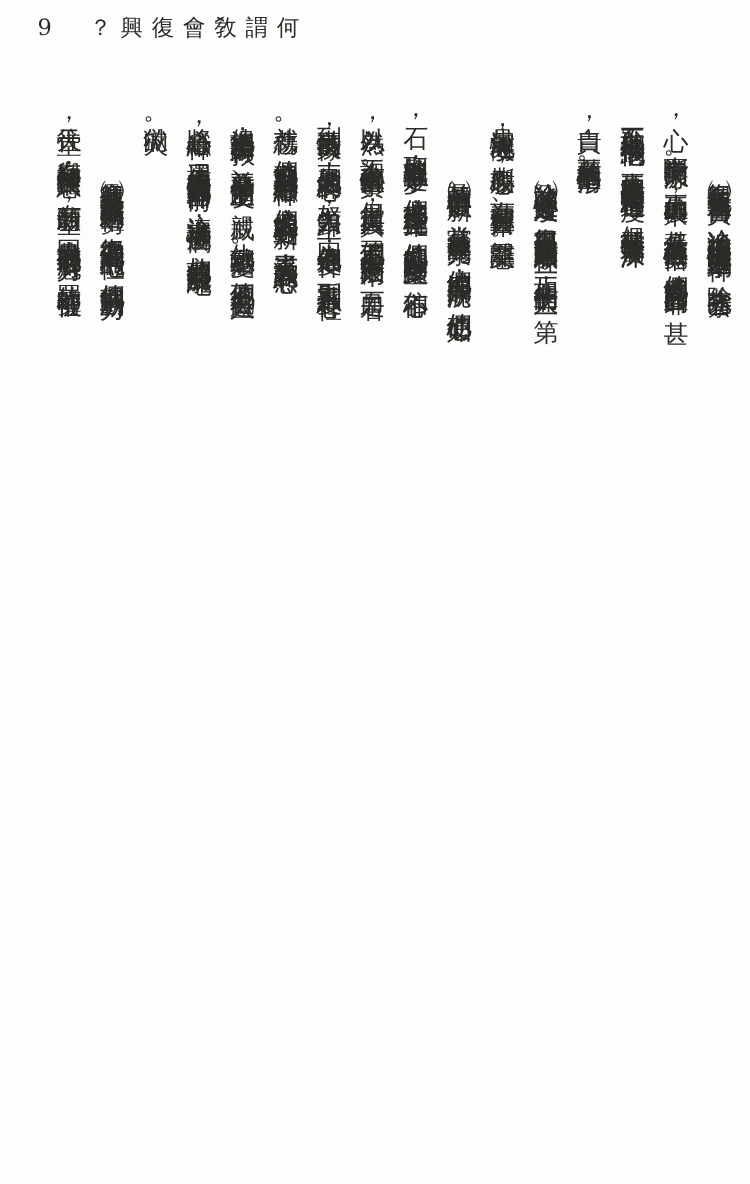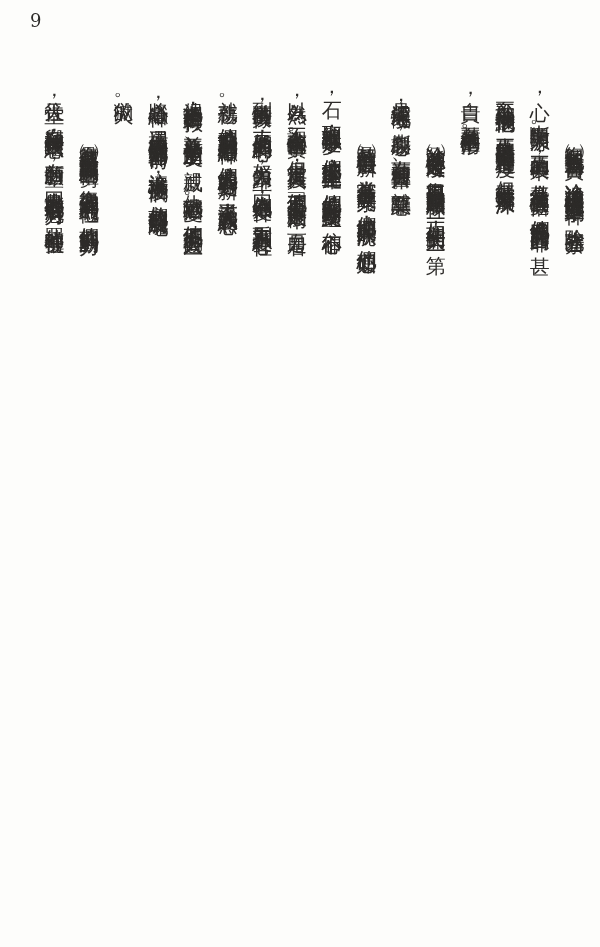--- a/index.html
+++ b/index.html
@@ -49,20 +49,21 @@
     padding-top: 43px;
   }
 </style>
 </head>
 <body>
 
 <div class="page">
 
   <div class="header">
     <span class="pagenum">9</span>
+    <span class="htitle">？興復會敎謂何</span>
   </div>
 
   <div class="body-text">
     <div class="col indent">㈠復興常包括敎會為罪自責。冷淡退後的信徒不能醒悟而立刻事奉神，除非先省察己</div>
     <div class="col">心，中斷罪的泉源。真正的復興中，基督徒常有這樣的覺悟，他們受光照看見自己的罪，甚</div>
     <div class="col">至不敢期待神接納他們。真正的復興雖然不是常常到這種程度，但基督徒確常會為罪深深</div>
     <div class="col">自責，甚至有絕望的情形。</div>
     <div class="col indent">㈡冷淡的基督徒必定悔改。復興只不過是重新開始順服神。正如一個初信的罪人，第一</div>
     <div class="col">步是深深地悔改，撕裂心腸，在神面前極其自卑、離棄罪惡。</div>
     <div class="col indent">㈢基督的信心得以更新。當基督徒在冷淡的光景，他們漠視罪人的狀況，他們心硬如</div>

